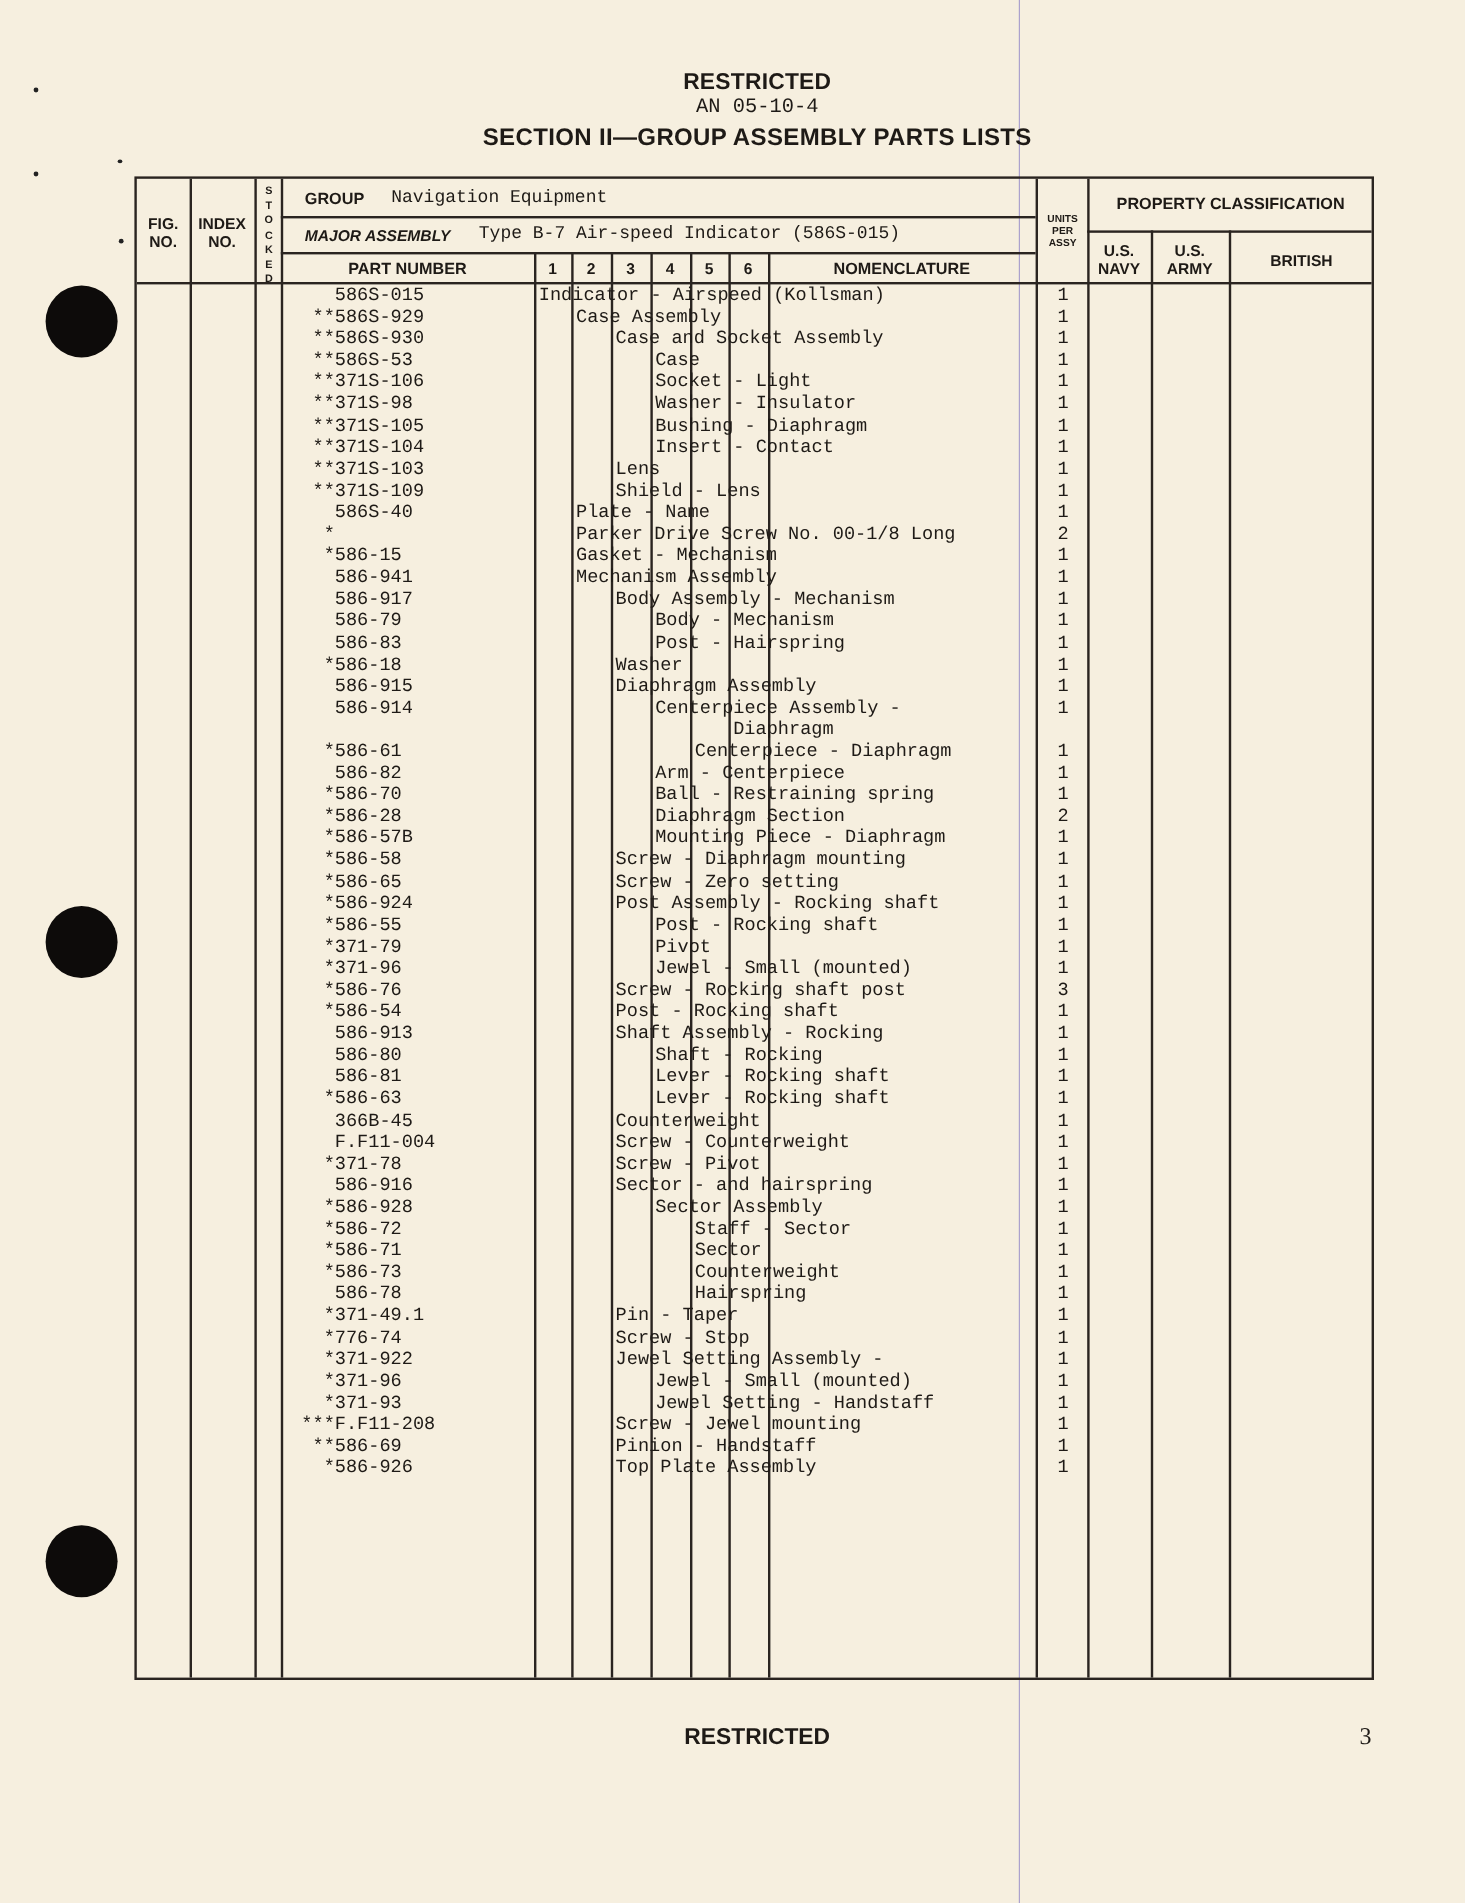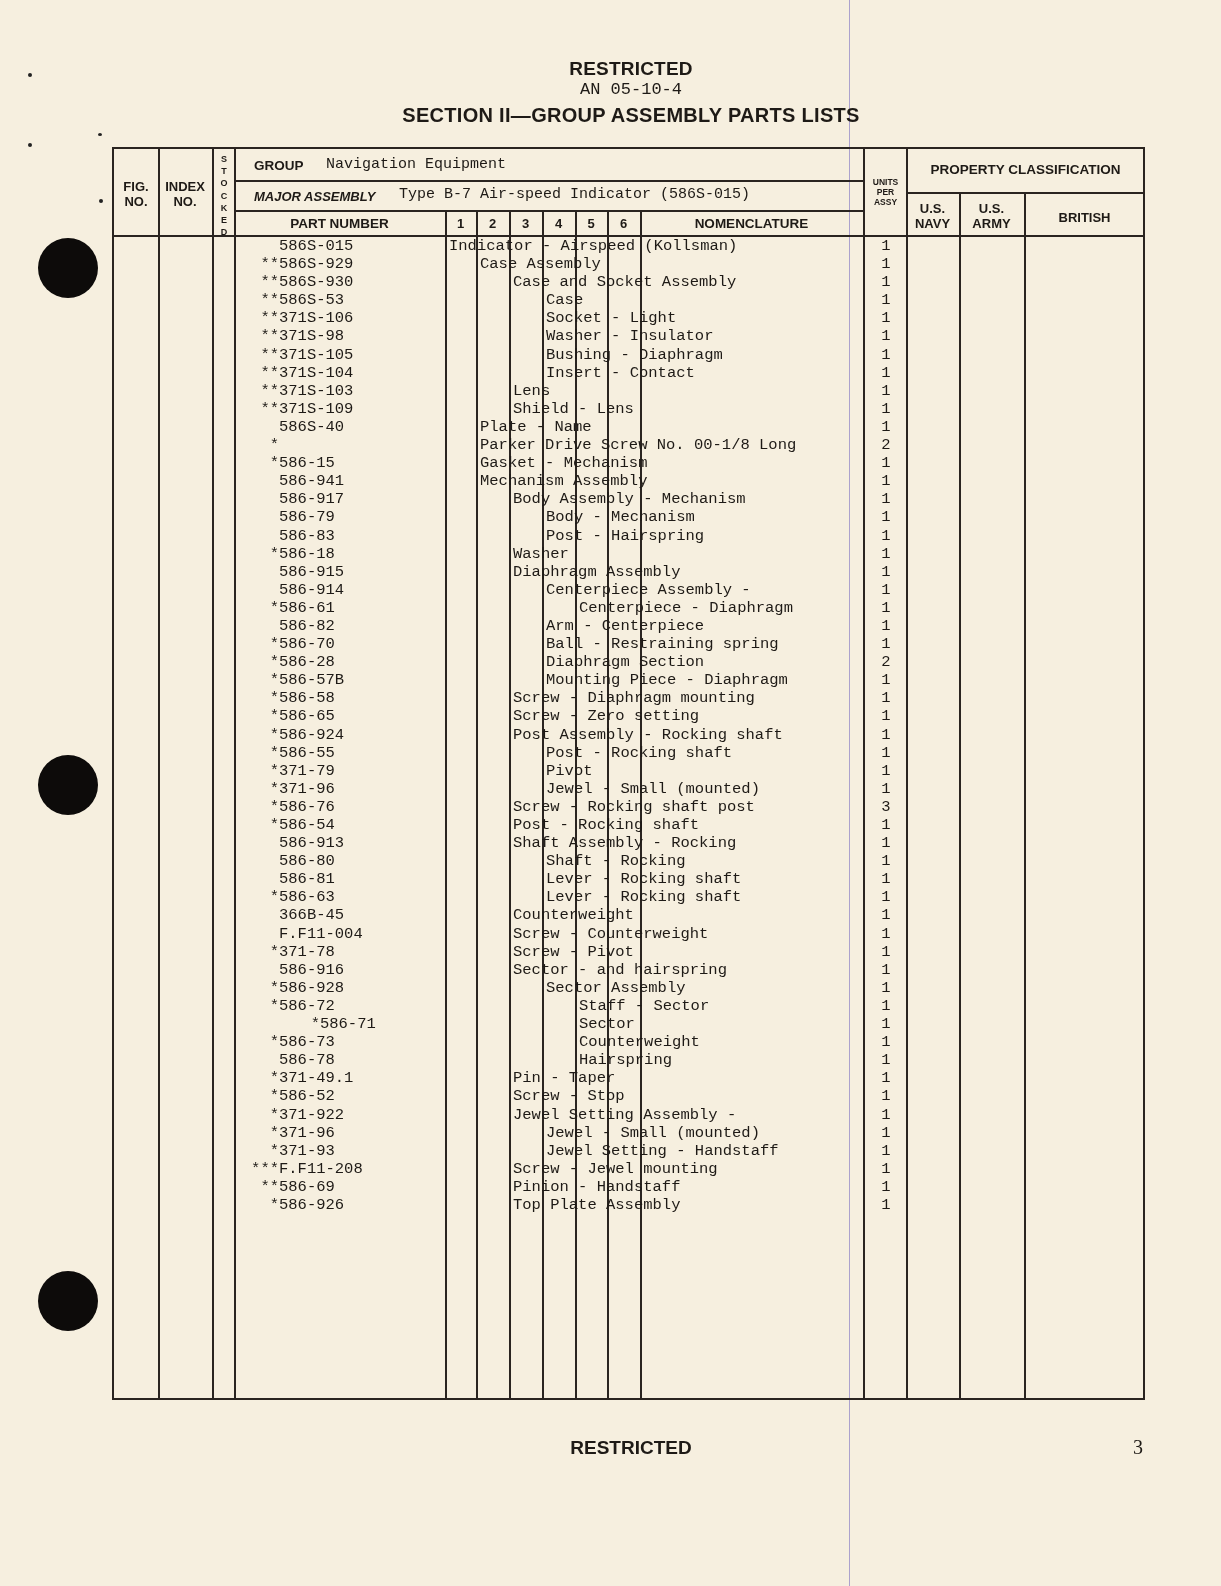--- a/index.html
+++ b/index.html
@@ -215,20 +215,25 @@
         <span class="pn" style="text-align: left; left: 165px;">586-915</span>
         <span class="nm" style="left: 399px;">Diaphragm Assembly</span>
         <span class="qty">1</span>
       </div>
       <div class="row">
         <span class="pn" style="text-align: left; left: 165px;">586-914</span>
         <span class="nm" style="left: 432px;">Centerpiece Assembly -</span>
         <span class="qty">1</span>
       </div>
       <div class="row">
+        <span class="pn" style="text-align: left; left: 165px;"></span>
+        <span class="nm" style="left: 497px;">Diaphragm</span>
+        <span class="qty"></span>
+      </div>
+      <div class="row">
         <span class="pn" style="text-align: left; left: 155.7px;">*586-61</span>
         <span class="nm" style="left: 465px;">Centerpiece - Diaphragm</span>
         <span class="qty">1</span>
       </div>
       <div class="row">
         <span class="pn" style="text-align: left; left: 165px;">586-82</span>
         <span class="nm" style="left: 432px;">Arm - Centerpiece</span>
         <span class="qty">1</span>
       </div>
       <div class="row">
@@ -330,41 +335,41 @@
         <span class="pn" style="text-align: left; left: 155.7px;">*586-928</span>
         <span class="nm" style="left: 432px;">Sector Assembly</span>
         <span class="qty">1</span>
       </div>
       <div class="row">
         <span class="pn" style="text-align: left; left: 155.7px;">*586-72</span>
         <span class="nm" style="left: 465px;">Staff - Sector</span>
         <span class="qty">1</span>
       </div>
       <div class="row">
-        <span class="pn" style="text-align: center; left: 155.7px;">*586-71</span>
+        <span class="pn" style="text-align: left; left: 155.7px;">*586-71</span>
         <span class="nm" style="left: 465px;">Sector</span>
         <span class="qty">1</span>
       </div>
       <div class="row">
         <span class="pn" style="text-align: left; left: 155.7px;">*586-73</span>
         <span class="nm" style="left: 465px;">Counterweight</span>
         <span class="qty">1</span>
       </div>
       <div class="row">
         <span class="pn" style="text-align: left; left: 165px;">586-78</span>
         <span class="nm" style="left: 465px;">Hairspring</span>
         <span class="qty">1</span>
       </div>
       <div class="row">
         <span class="pn" style="text-align: left; left: 155.7px;">*371-49.1</span>
         <span class="nm" style="left: 399px;">Pin - Taper</span>
         <span class="qty">1</span>
       </div>
       <div class="row">
-        <span class="pn" style="text-align: left; left: 155.7px;">*586-52</span>
+        <span class="pn" style="text-align: left; left: 155.7px;">*776-74</span>
         <span class="nm" style="left: 399px;">Screw - Stop</span>
         <span class="qty">1</span>
       </div>
       <div class="row">
         <span class="pn" style="text-align: left; left: 155.7px;">*371-922</span>
         <span class="nm" style="left: 399px;">Jewel Setting Assembly -</span>
         <span class="qty">1</span>
       </div>
       <div class="row">
         <span class="pn" style="text-align: left; left: 155.7px;">*371-96</span>

